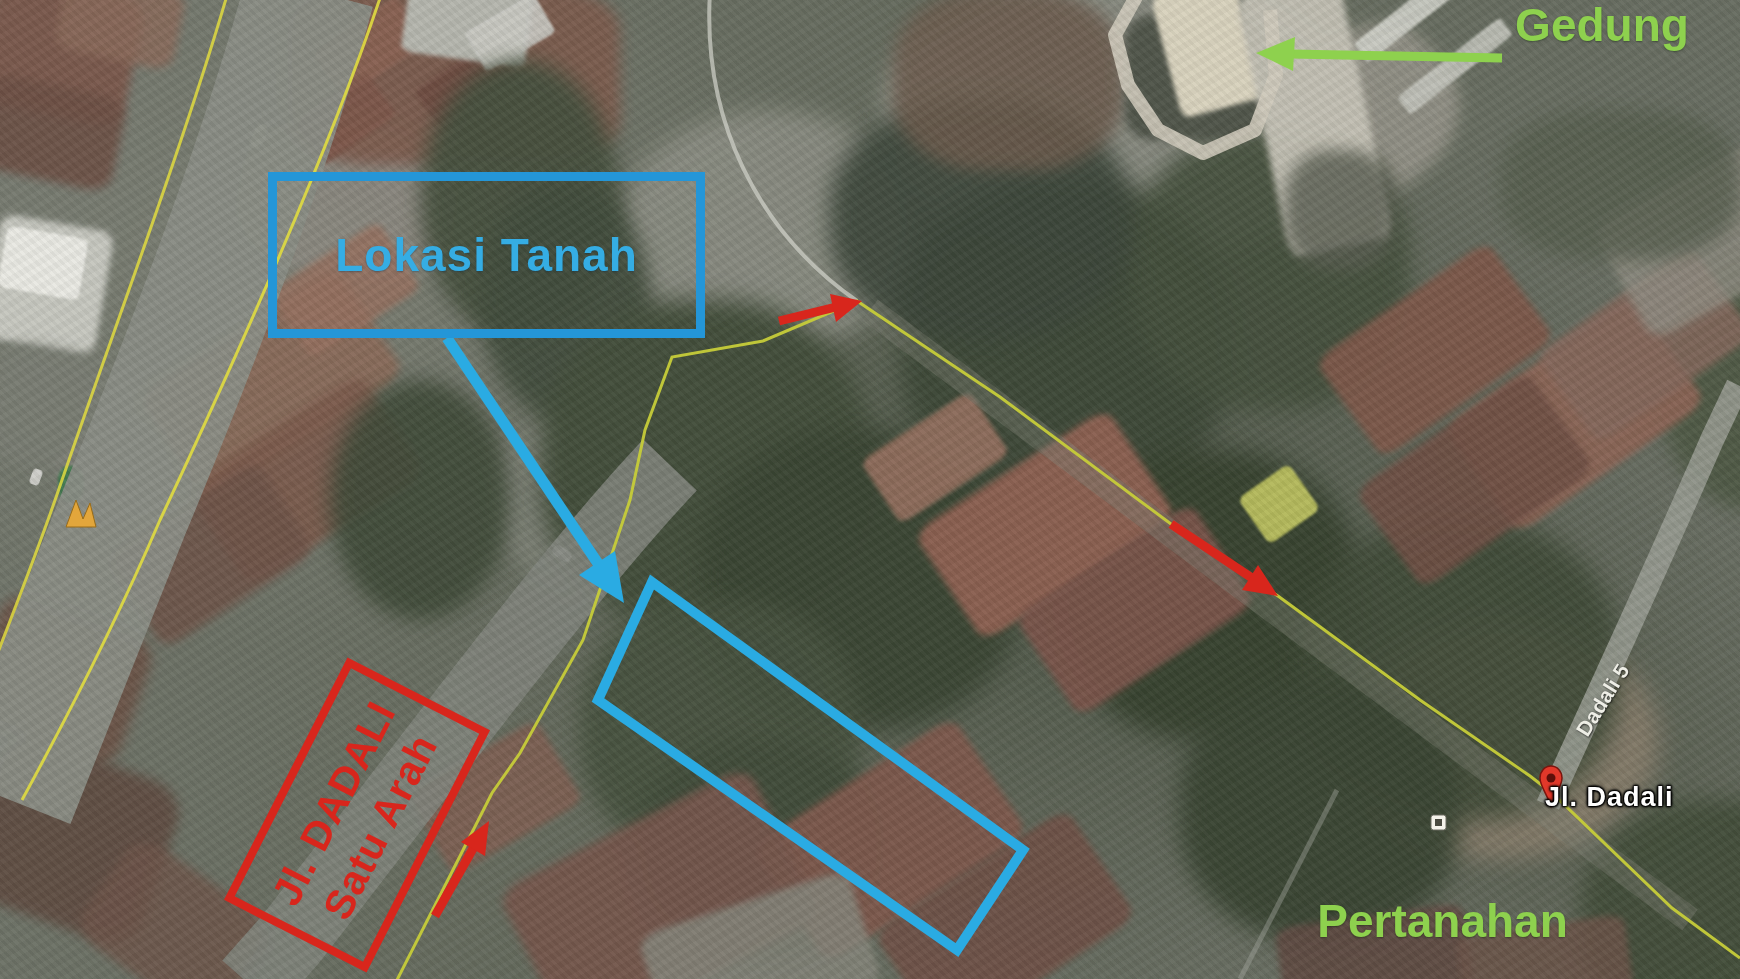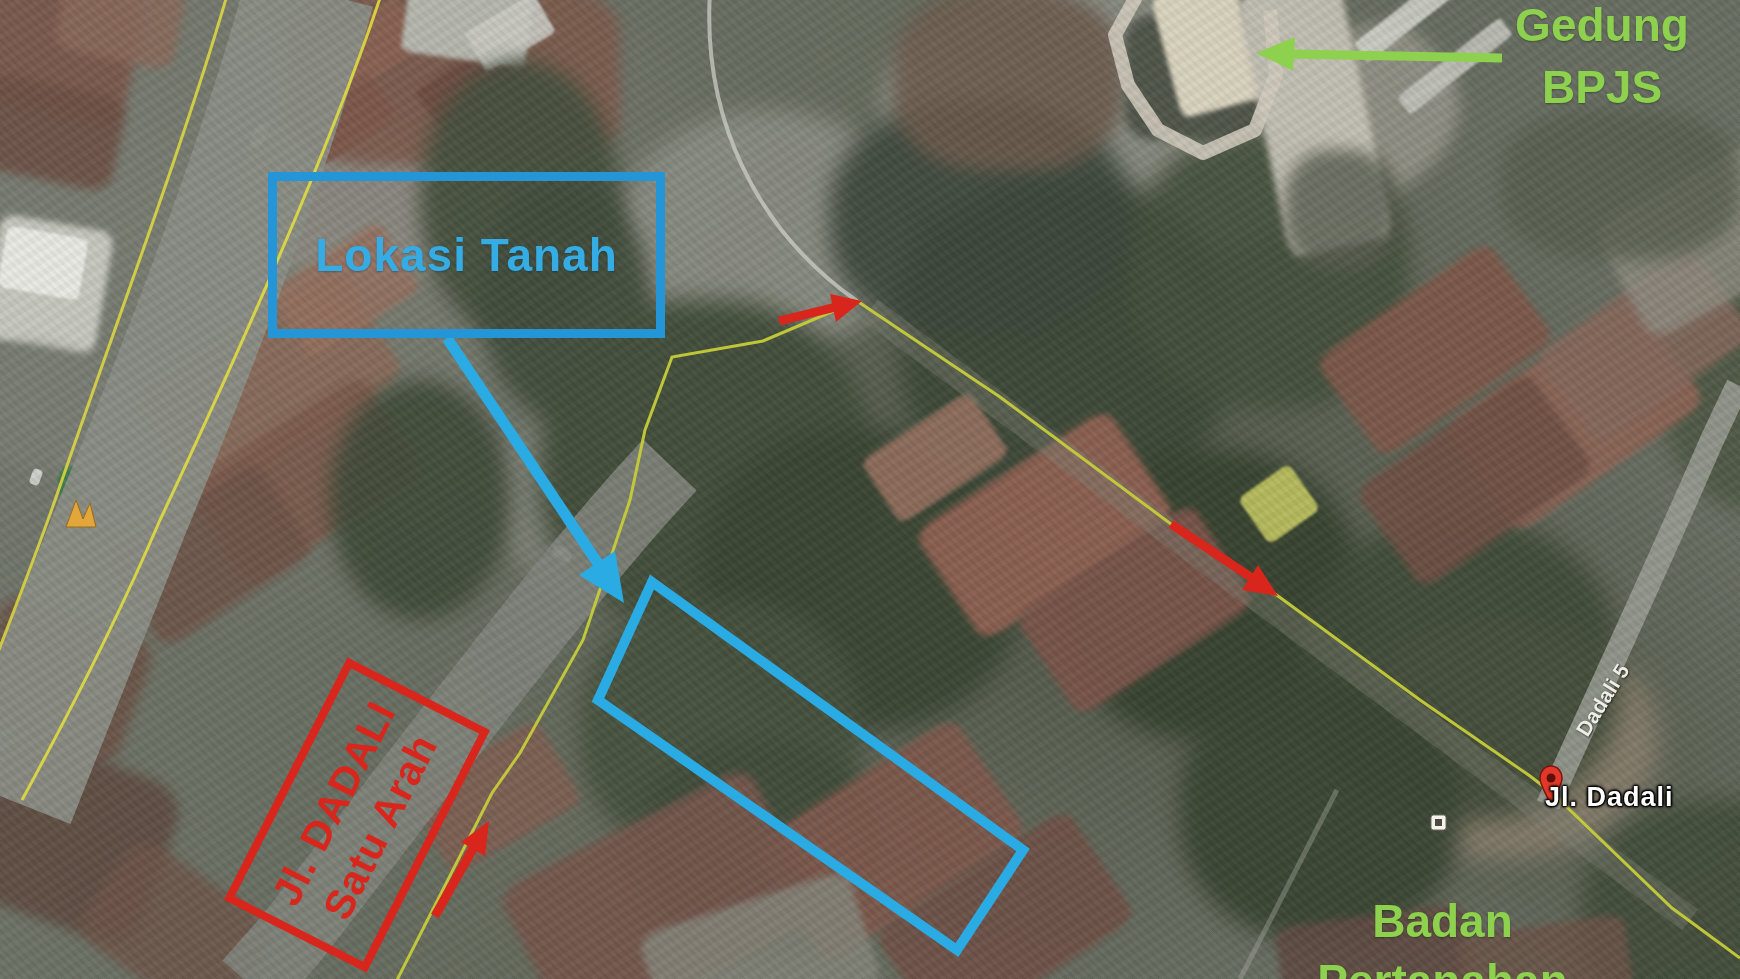--- a/index.html
+++ b/index.html
@@ -20,21 +20,21 @@
     z-index:3;pointer-events:none;
   }
   svg{position:absolute;left:0;top:0;}
   #roads-svg{z-index:2;}
   #overlay-svg{z-index:4;}
   #annot-svg{z-index:6;}
   .txt{position:absolute;z-index:7;font-weight:bold;}
 
   
   #parcel-label-box{
-    left:268px;top:172px;width:397px;height:166px;box-sizing:border-box;
+    left:268px;top:172px;width:437px;height:166px;box-sizing:border-box;
     border:9px solid #2496d8;display:flex;flex-direction:column;
     align-items:center;justify-content:center;text-align:center;
   }
   #parcel-label-box .l{font-size:46px;line-height:62px;color:#35ade4;letter-spacing:1px;
     text-shadow:0 1px 2px rgba(0,40,70,.35);}
 
   
   #street-box{
     left:221px;top:735px;width:272px;height:160px;box-sizing:border-box;
     border:8px solid #d8261c;transform:rotate(-63deg);
@@ -184,24 +184,22 @@
     <div class="l">Lokasi Tanah</div>
   </div>
 
   <div class="txt" id="street-box">
     <div class="l">Jl. DADALI</div>
     <div class="l">Satu Arah</div>
   </div>
 
   <div class="txt green-label" id="gedung-label">
     <div>Gedung</div>
-    <div>BPJS</div>
   </div>
 
   <div class="txt green-label" id="badan-label">
-    <div>Badan</div>
     <div>Pertanahan</div>
   </div>
 
   <div class="txt map-white" id="jl-dadali-label">Jl. Dadali</div>
 
   <div class="txt" id="dadali5-label">Dadali 5</div>
 </div>
 
 </body></html>

